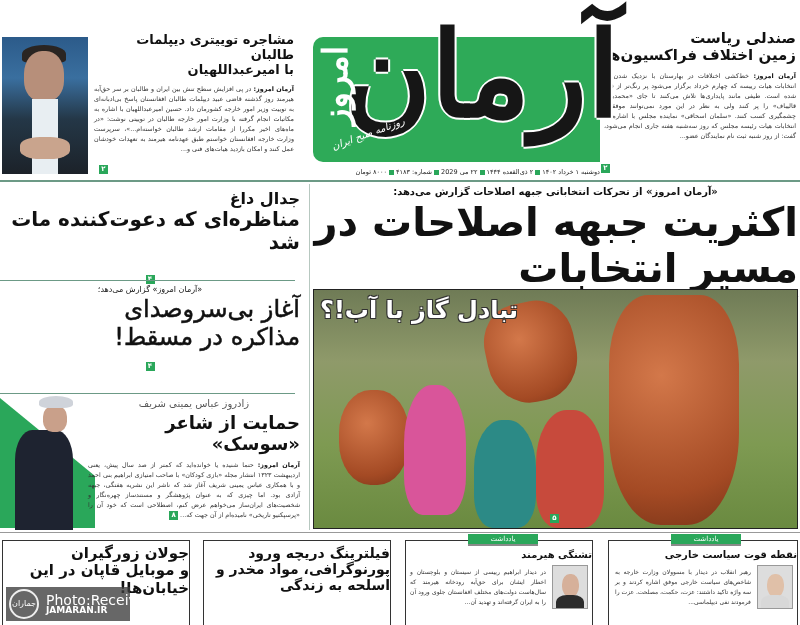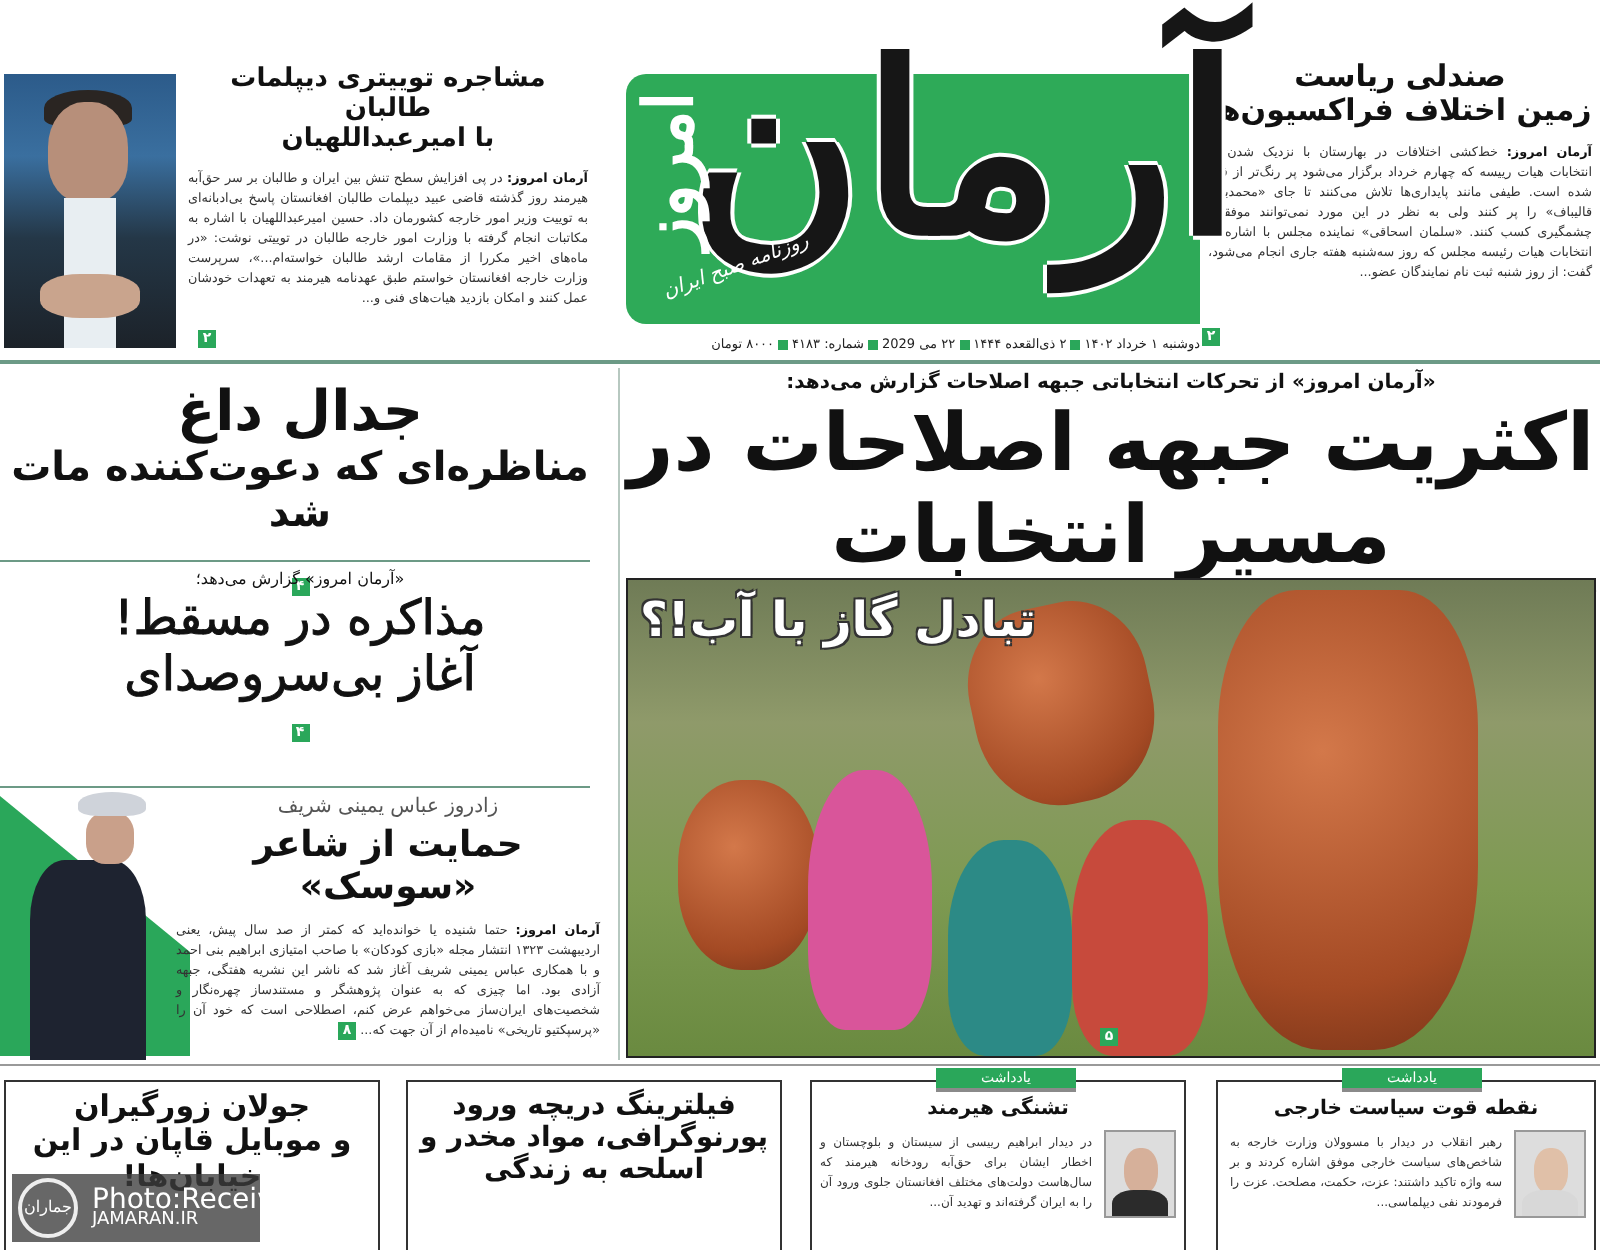--- a/index.html
+++ b/index.html
@@ -3,21 +3,21 @@
 <meta charset="utf-8">
 <style>
   * { box-sizing: border-box; margin: 0; padding: 0; }
   body { width: 800px; height: 625px; background: #fff; font-family: "DejaVu Sans", sans-serif; overflow: hidden; position: relative; color: #111; direction: rtl; }
   .abs { position: absolute; }
   .rule { position: absolute; height: 2px; background: #6c9a86; }
   .vrule { position: absolute; width: 1px; background: #b7c8c0; }
   .pg { display: inline-block; background: #2aa75a; color: #fff; font-size: 7px; width: 9px; height: 9px; line-height: 9px; text-align: center; font-weight: bold; }
   .body-text { font-size: 6.4px; line-height: 10px; color: #333; text-align: justify; }
   .body-text b { color: #111; }
-  .h-black { font-weight: bold; color: #111; text-align: center; line-height: 1.15; }
+  .h-black { font-weight: bold; color: #111; line-height: 1.15; }
 
   
   .mast-green { position: absolute; left: 313px; top: 37px; width: 287px; height: 125px; background: #2eaa58; border-radius: 10px 0 0 10px; }
   .mast-big { position: absolute; left: 355px; top: 0px; width: 265px; height: 160px; font-family: "DejaVu Serif", serif; font-size: 118px; font-weight: bold; color: #161616; text-align: center; line-height: 150px; letter-spacing: -8px; text-shadow: 2px 0 #fff, -2px 0 #fff, 0 2px #fff, 0 -2px #fff; }
   .mast-emrooz { position: absolute; left: 318px; top: 45px; width: 62px; height: 80px; font-family: "DejaVu Serif", serif; font-size: 34px; font-weight: bold; color: #fff; line-height: 34px; text-align: center; writing-mode: vertical-rl; transform: rotate(180deg); }
   .mast-sub { position: absolute; left: 323px; top: 128px; width: 90px; font-size: 10px; color: #fff; font-style: italic; text-align: center; transform: rotate(-20deg); }
   .dateline { position: absolute; left: 320px; top: 168px; width: 280px; font-size: 6.5px; color: #222; text-align: right; white-space: nowrap; }
   .dateline .sq { display: inline-block; width: 5px; height: 5px; background: #2aa75a; margin: 0 2px; vertical-align: middle; }
 
   
@@ -41,21 +41,21 @@
   .box { position: absolute; border: 1px solid #333; background: #fff; }
   .note-tag { position: absolute; background: #2aa75a; color: #fff; font-size: 7px; text-align: center; height: 10px; line-height: 10px; }
   .note-tag::after { content: ""; position: absolute; left: 0; right: 0; bottom: -2px; height: 2px; background: #8a8a8a; }
   .avatar { position: absolute; background: #ddd; border: 1px solid #999; overflow: hidden; }
   .avatar .face { position: absolute; left: 25%; top: 20%; width: 50%; height: 55%; background: #d6b09a; border-radius: 45%; }
   .avatar .suit { position: absolute; left: 10%; top: 70%; width: 80%; height: 40%; background: #2b2b2b; border-radius: 40% 40% 0 0; }
 
   .watermark { position: absolute; left: 6px; top: 587px; width: 124px; height: 34px; background: rgba(60,60,60,0.78); }
   .watermark .logo { position: absolute; left: 3px; top: 2px; width: 30px; height: 30px; border-radius: 50%; border: 2px solid #eee; color: #fff; font-size: 8px; text-align: center; line-height: 26px; }
   .watermark .t1 { position: absolute; left: 40px; top: 5px; font-size: 14px; color: #fff; direction: ltr; }
-  .watermark .t2 { position: absolute; left: 40px; top: 18px; font-size: 9px; color: #fff; direction: ltr; font-weight: normal; }
+  .watermark .t2 { position: absolute; left: 40px; top: 18px; font-size: 9px; color: #fff; direction: ltr; font-weight: bold; }
 </style>
 </head>
 <body>
 
 <div class="abs" style="left:604px;top:30px;width:192px;height:146px;">
   <div class="h-black" style="font-size:15px;">صندلی ریاست</div>
   <div class="h-black" style="font-size:15px;margin-bottom:6px;">زمین اختلاف فراکسیون‌ها</div>
   <div class="body-text"><b>آرمان امروز:</b> <span>خط‌کشی اختلافات در بهارستان با نزدیک شدن به انتخابات هیات رییسه که چهارم خرداد برگزار می‌شود پر رنگ‌تر از قبل شده است. طیفی مانند پایداری‌ها تلاش می‌کنند تا جای «محمدباقر قالیباف» را پر کنند ولی به نظر در این مورد نمی‌توانند موفقیت چشمگیری کسب کنند. «سلمان اسحاقی» نماینده مجلس با اشاره به انتخابات هیات رئیسه مجلس که روز سه‌شنبه هفته جاری انجام می‌شود، گفت: از روز شنبه ثبت نام نمایندگان عضو...</span></div>
   <div style="position:absolute;right:186px;bottom:2px;"><span class="pg">۲</span></div>
 </div>
@@ -101,30 +101,30 @@
   <div class="jar" style="left:172px;top:12px;width:90px;height:100px;border-radius:40% 40% 45% 45%;transform:rotate(-12deg);"></div>
   <div class="jar" style="left:25px;top:100px;width:70px;height:95px;border-radius:45%;"></div>
   <div class="scarf" style="left:90px;top:95px;width:62px;height:130px;background:#d9559a;"></div>
   <div class="scarf" style="left:160px;top:130px;width:62px;height:108px;background:#2c8a86;"></div>
   <div class="scarf" style="left:222px;top:120px;width:68px;height:118px;background:#c74a3c;"></div>
   <div class="caption">تبادل گاز با آب!؟</div>
   <div style="position:absolute;left:236px;bottom:4px;"><span class="pg">۵</span></div>
 </div>
 
 <div class="abs" style="left:0;top:190px;width:300px;height:92px;">
-  <div class="h-black" style="font-size:28px;">جدال داغ</div>
+  <div class="h-black" style="font-size:16px;">جدال داغ</div>
   <div class="h-black" style="font-size:20px;letter-spacing:-1px;">مناظره‌ای که دعوت‌کننده مات شد</div>
   <div style="text-align:center;margin-top:12px;"><span class="pg">۴</span></div>
 </div>
 <div class="rule" style="left:0;top:280px;width:295px;height:1px;"></div>
 
 <div class="abs" style="left:0;top:285px;width:300px;height:108px;">
   <div style="font-size:8px;text-align:center;margin-bottom:2px;">«آرمان امروز» گزارش می‌دهد؛</div>
+  <div class="h-black" style="font-size:24px;font-weight:normal;-webkit-text-stroke:0.5px #111;">آغاز بی‌سروصدای</div>
   <div class="h-black" style="font-size:24px;font-weight:normal;-webkit-text-stroke:0.5px #111;">مذاکره در مسقط!</div>
-  <div class="h-black" style="font-size:24px;font-weight:normal;-webkit-text-stroke:0.5px #111;">آغاز بی‌سروصدای</div>
   <div style="text-align:center;margin-top:2px;"><span class="pg">۴</span></div>
 </div>
 <div class="rule" style="left:0;top:393px;width:295px;height:1px;"></div>
 
 <div class="poet-green"></div>
 <div class="poet">
     <div class="coat"></div>
     <div class="face"></div>
     <div class="hat"></div>
   </div>

